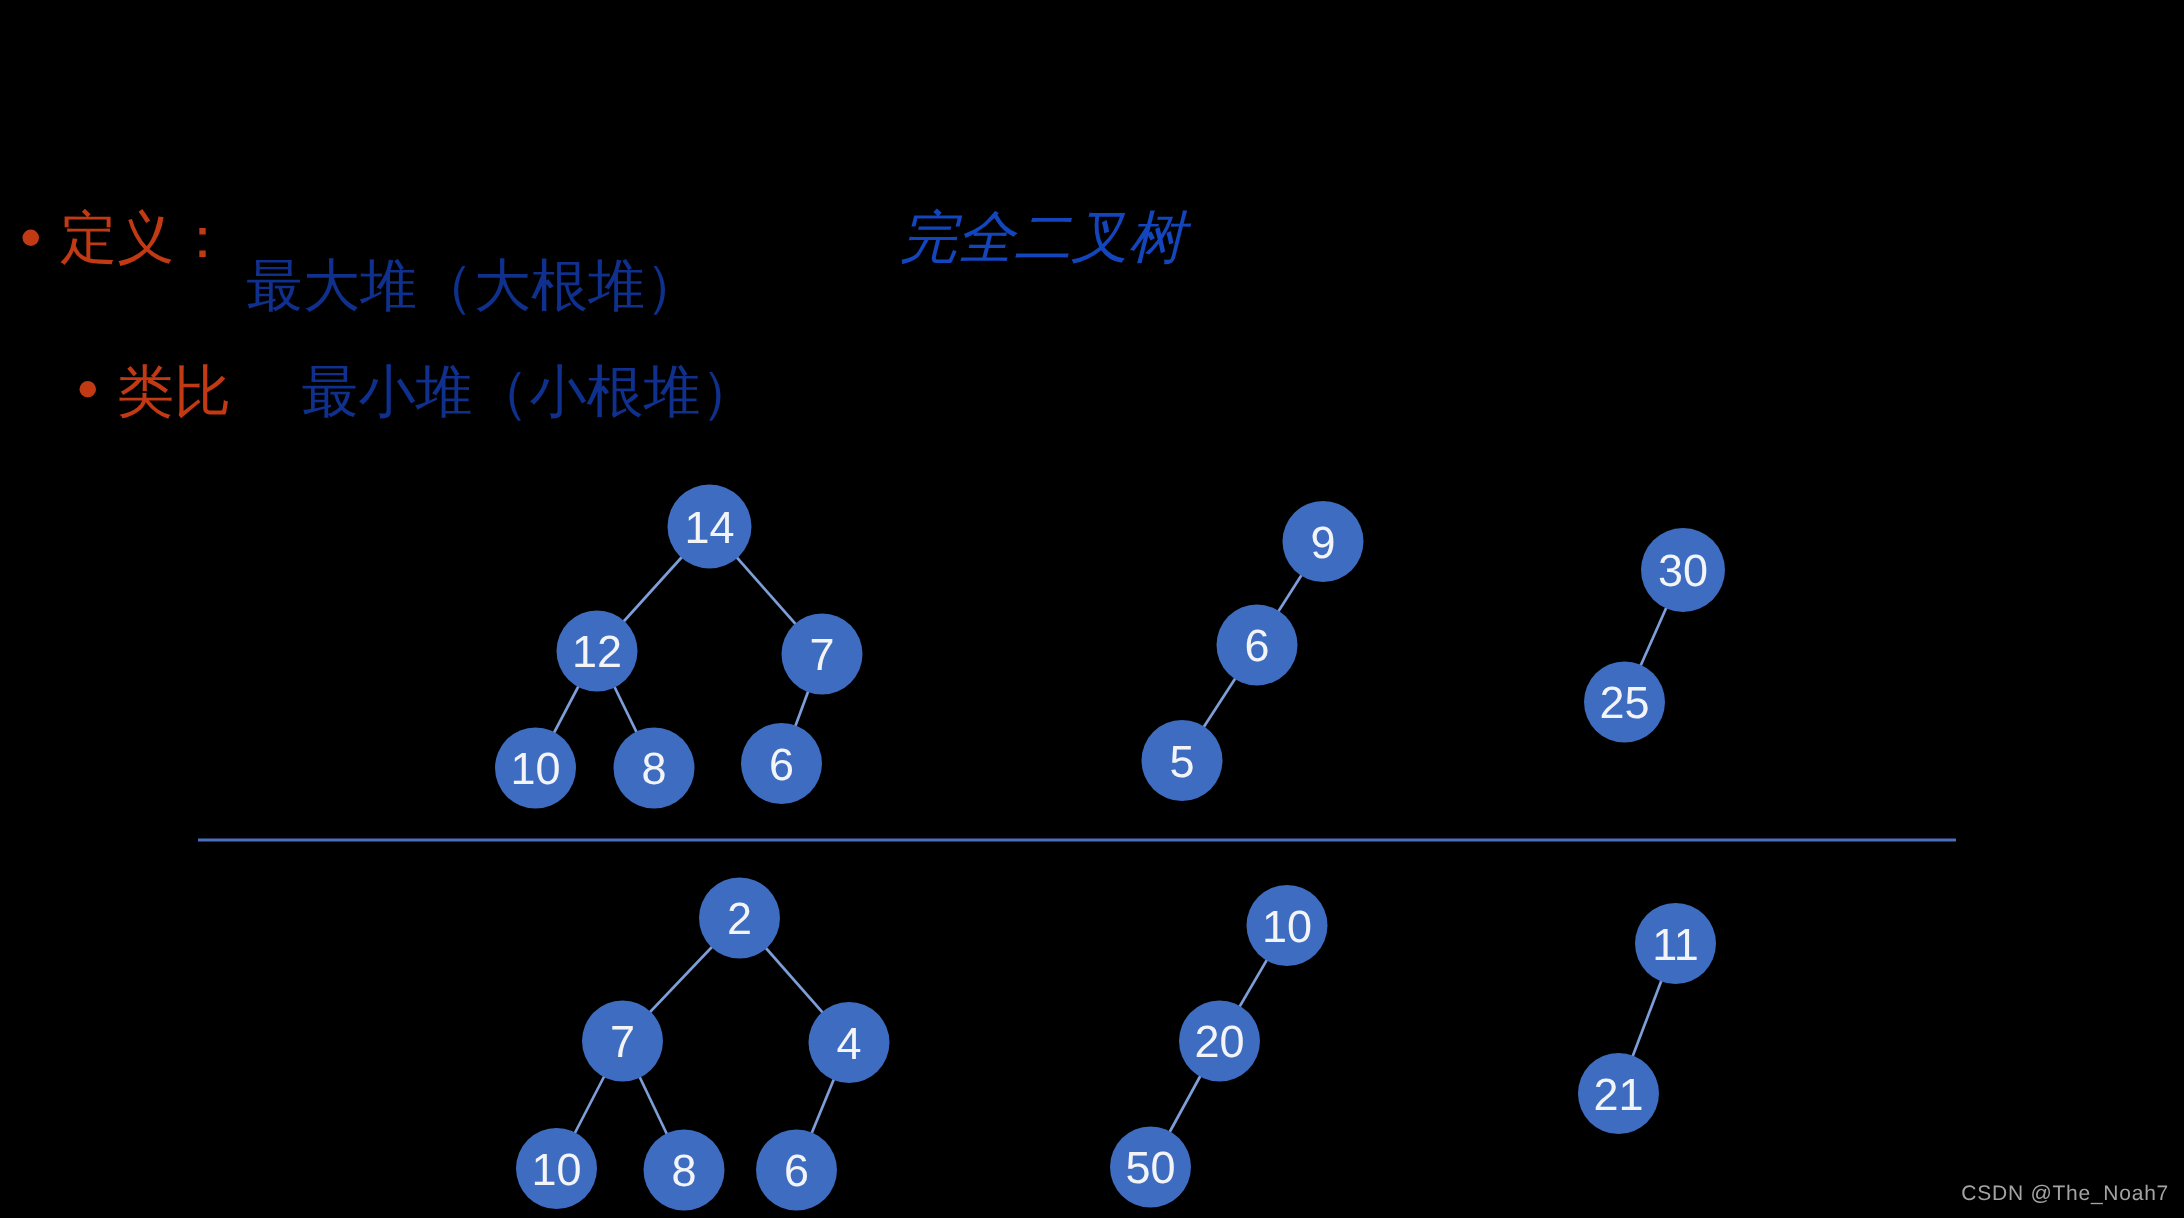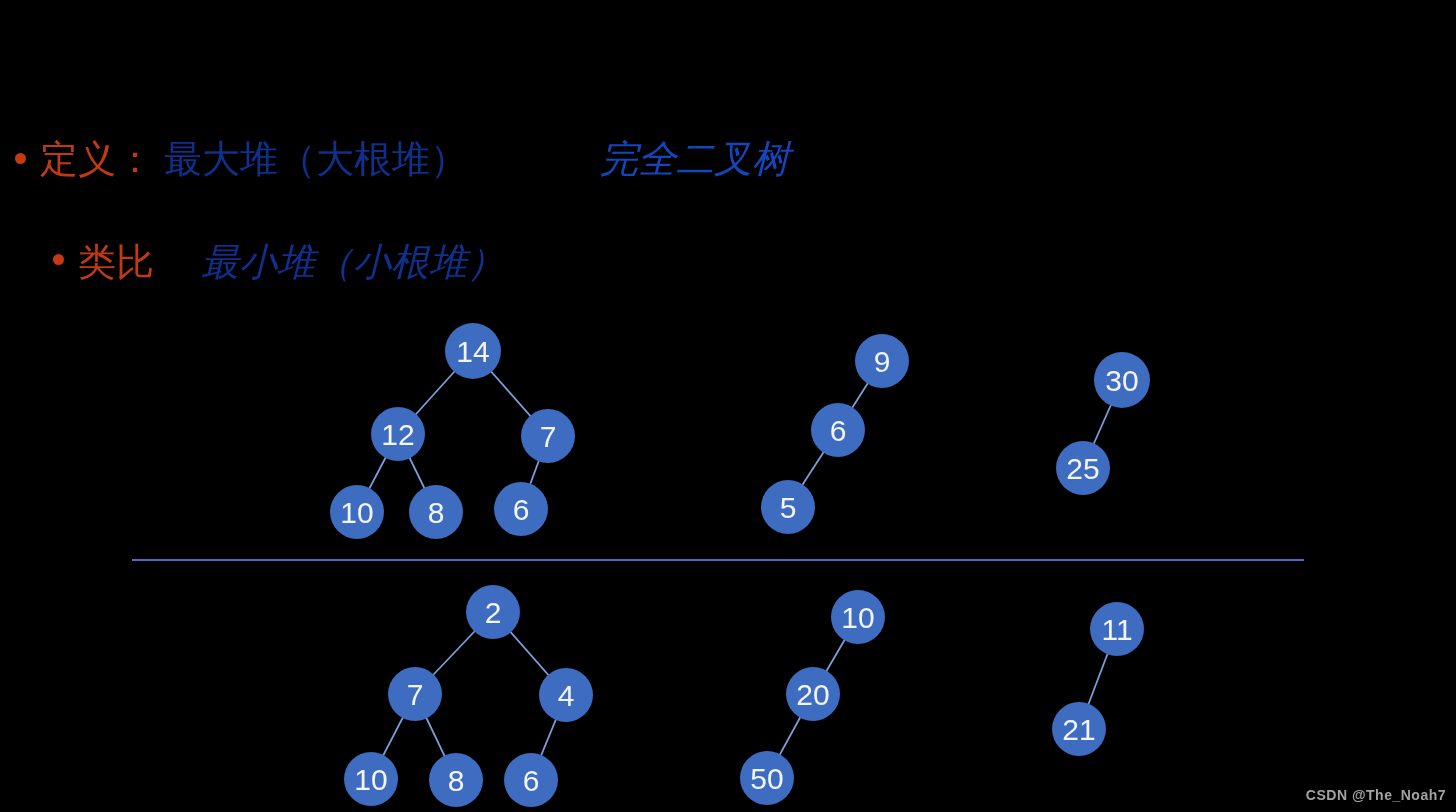--- a/index.html
+++ b/index.html
@@ -29,45 +29,44 @@
     border-radius: 50%;
     background: var(--orange);
   }
   .row1 .dot { left: 15px; top: 16px; }
   .row2 .dot { left: 15px; top: 14px; }
   .bullet-row span.txt { position: absolute; top: 0; }
   .orange { color: var(--orange); }
   .blue { color: var(--blue); }
   .blue-bright { color: var(--blue-bright); }
   .row1 .lbl { left: 40px; }
-  .row1 .term { left: 164px; }
+  .row1 .term { left: 164px; margin-top: 32px; }
   .row1 .extra { left: 600px; font-style: italic; }
   .row2 .lbl { left: 40px; }
-  .row2 .term { left: 163px; font-style: italic; }
+  .row2 .term { left: 163px; }
   svg.trees {
     position: absolute;
     left: 0; top: 0;
     width: 1456px; height: 812px;
   }
   .divider {
     position: absolute;
     left: 132px;
     top: 559px;
     width: 1172px;
     height: 2px;
     background: var(--divider);
   }
   .watermark {
     position: absolute;
     right: 10px;
     bottom: 9px;
     font-size: 14px;
     color: var(--watermark);
     letter-spacing: 0.5px;
-    font-weight: bold;
   }
   .node-label {
     font-family: "Liberation Sans", "DejaVu Sans", sans-serif;
     font-size: 30px;
   }
 </style>
 </head>
 <body>
 
 <div class="screen">

